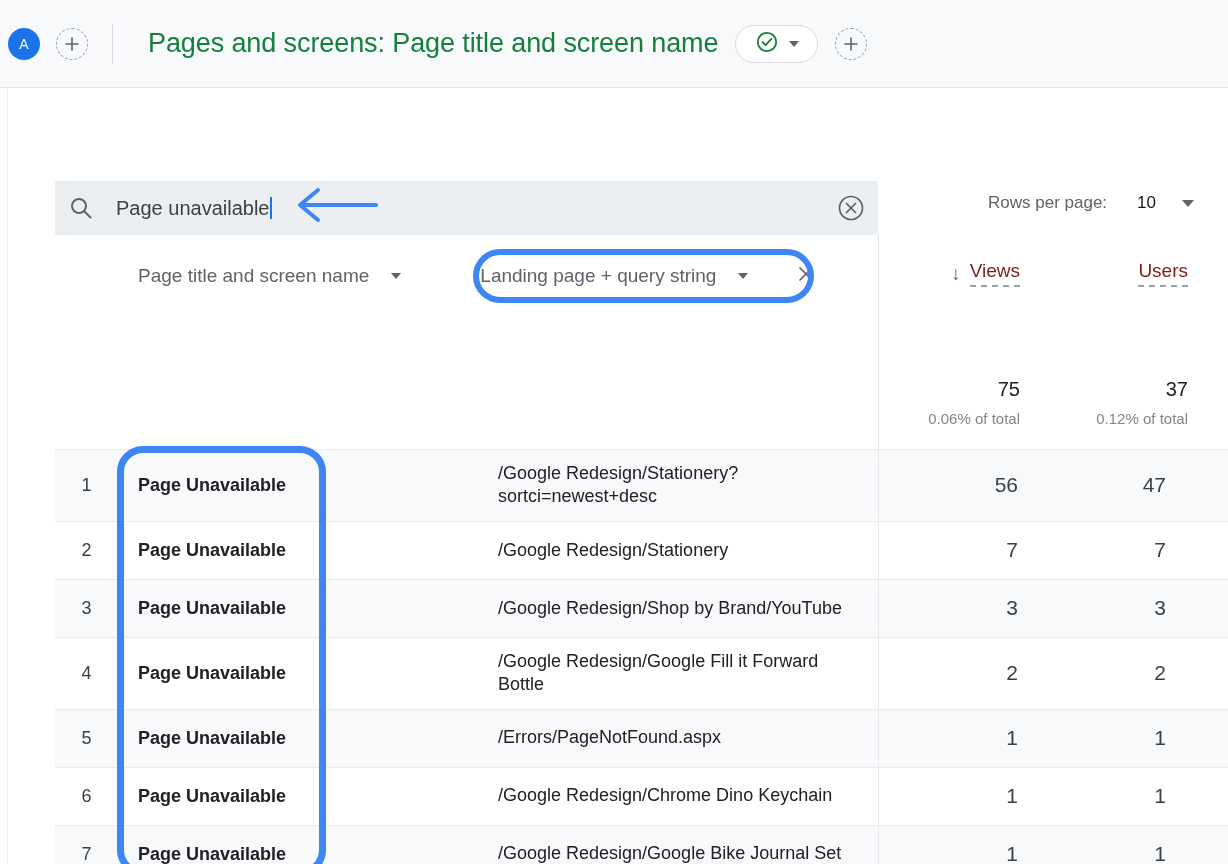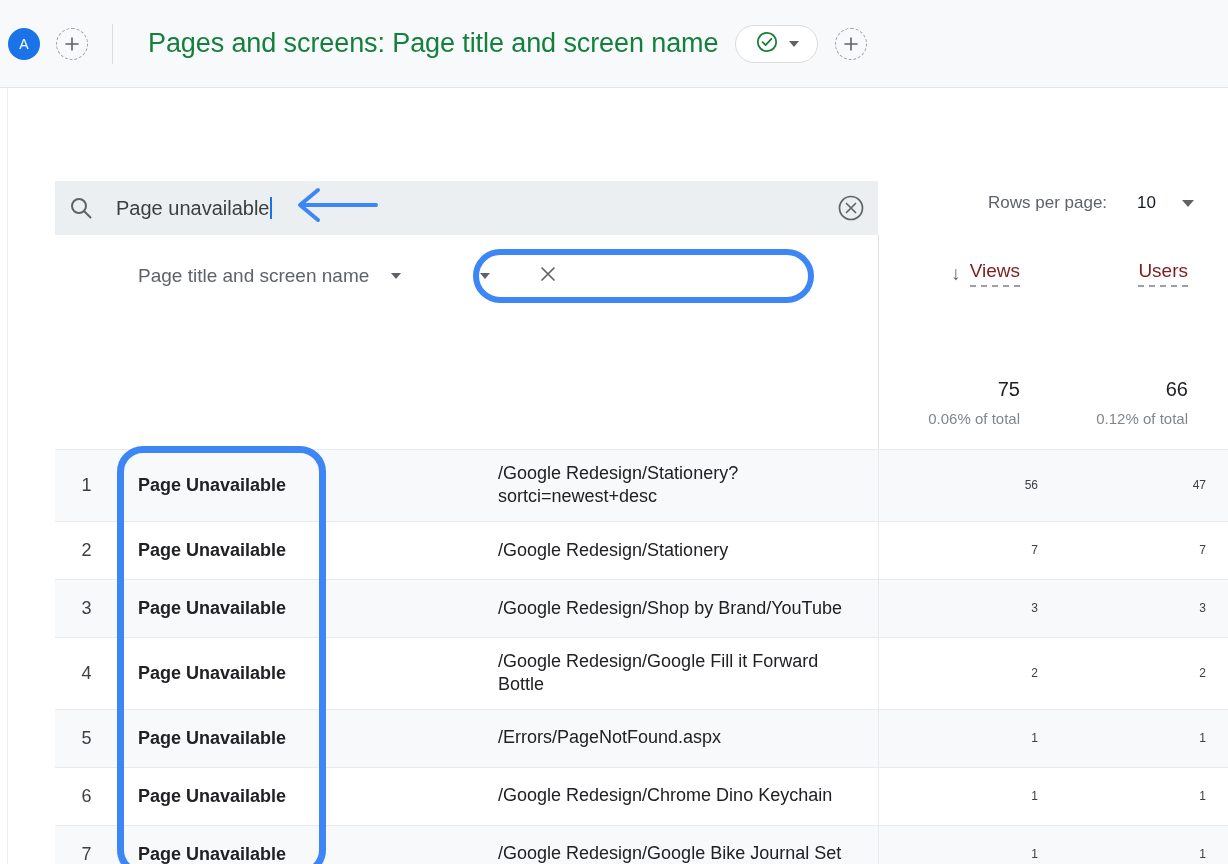--- a/index.html
+++ b/index.html
@@ -177,23 +177,22 @@
   }
   .cell-path {
     width: 380px; flex: 0 0 380px;
     display: flex; align-items: center;
     padding: 12px 10px 12px 0;
     font-size: 18px; color: #202124; line-height: 1.3;
   }
   .cell-num {
     flex: 0 0 140px; width: 140px;
     display: flex; align-items: center; justify-content: flex-end;
-    font-size: 12px; color: #3c4043;
+    font-size: 21px; color: #3c4043;
     border-left: 1px solid transparent;
-    margin-left: 20px;
   }
   .cell-num.users { flex: 0 0 148px; width: 148px; }
 
   
   .body-divider {
     position: absolute; left: 878px; top: 449px;
     width: 1px; height: 415px; background: #e8eaed;
   }
 
   
@@ -277,20 +276,21 @@
     <span class="rpp-value">10</span>
     <span class="rpp-caret"></span>
   </div>
 
   <div class="dim-row">
     <div class="dim-select dim1">
       <span>Page title and screen name</span>
       <span class="dim-caret"></span>
     </div>
     <div class="dim-select dim2">
+      <span>Landing page + query string</span>
       <span class="dim-caret"></span>
     </div>
     <div class="dim-remove">
       <span>
         <svg width="22" height="22" viewBox="0 0 22 22">
           <path d="M5 5 L17 17 M17 5 L5 17" stroke="#5f6368" stroke-width="1.7" stroke-linecap="round"></path>
         </svg>
       </span>
     </div>
   </div>
@@ -303,21 +303,21 @@
   </div>
   <div class="metric-head mh-users">
     <span class="metric-name">Users</span>
   </div>
 
   <div class="total-block tb-views">
     <div class="total-value">75</div>
     <div class="total-sub">0.06% of total</div>
   </div>
   <div class="total-block tb-users">
-    <div class="total-value">66</div>
+    <div class="total-value">37</div>
     <div class="total-sub">0.12% of total</div>
   </div>
 
   <div class="table" id="table-body">
       <div class="trow alt">
         <div class="cell-idx">1</div>
         <div class="cell-title">Page Unavailable</div>
         <div class="cell-path">/Google Redesign/Stationery?sortci=newest+desc</div>
         <div class="cell-num views">56</div>
         <div class="cell-num users">47</div>

